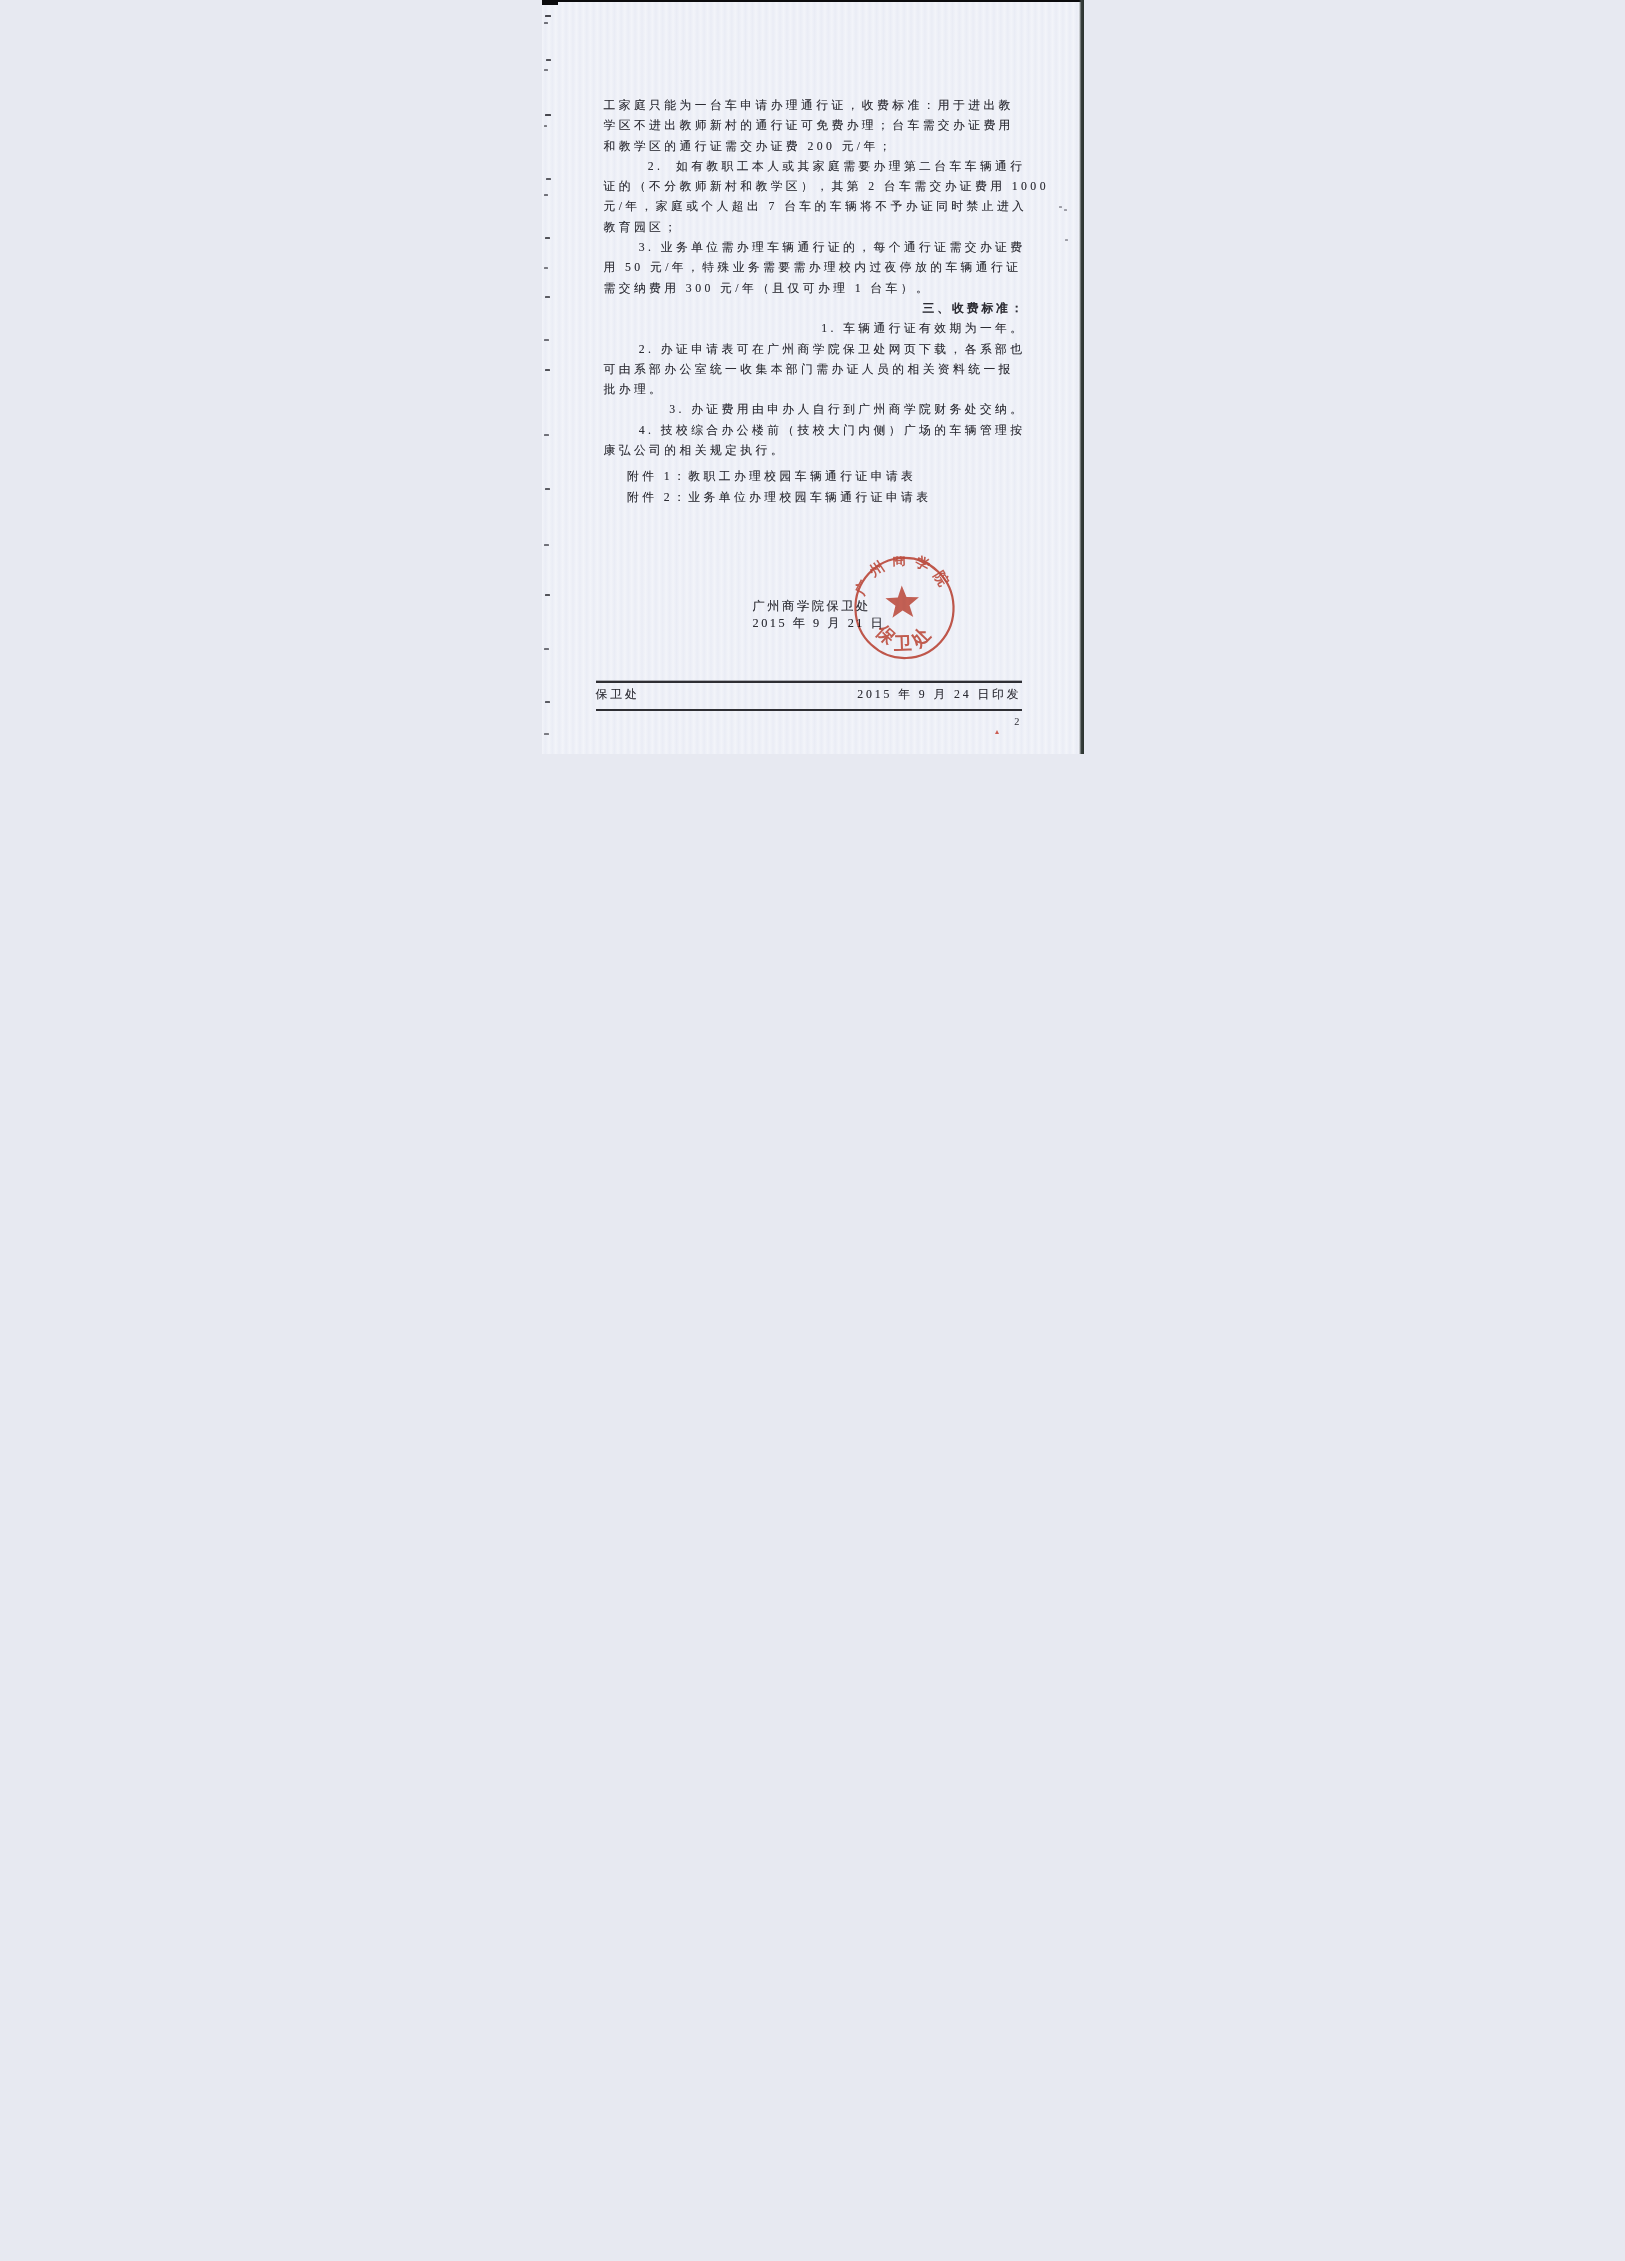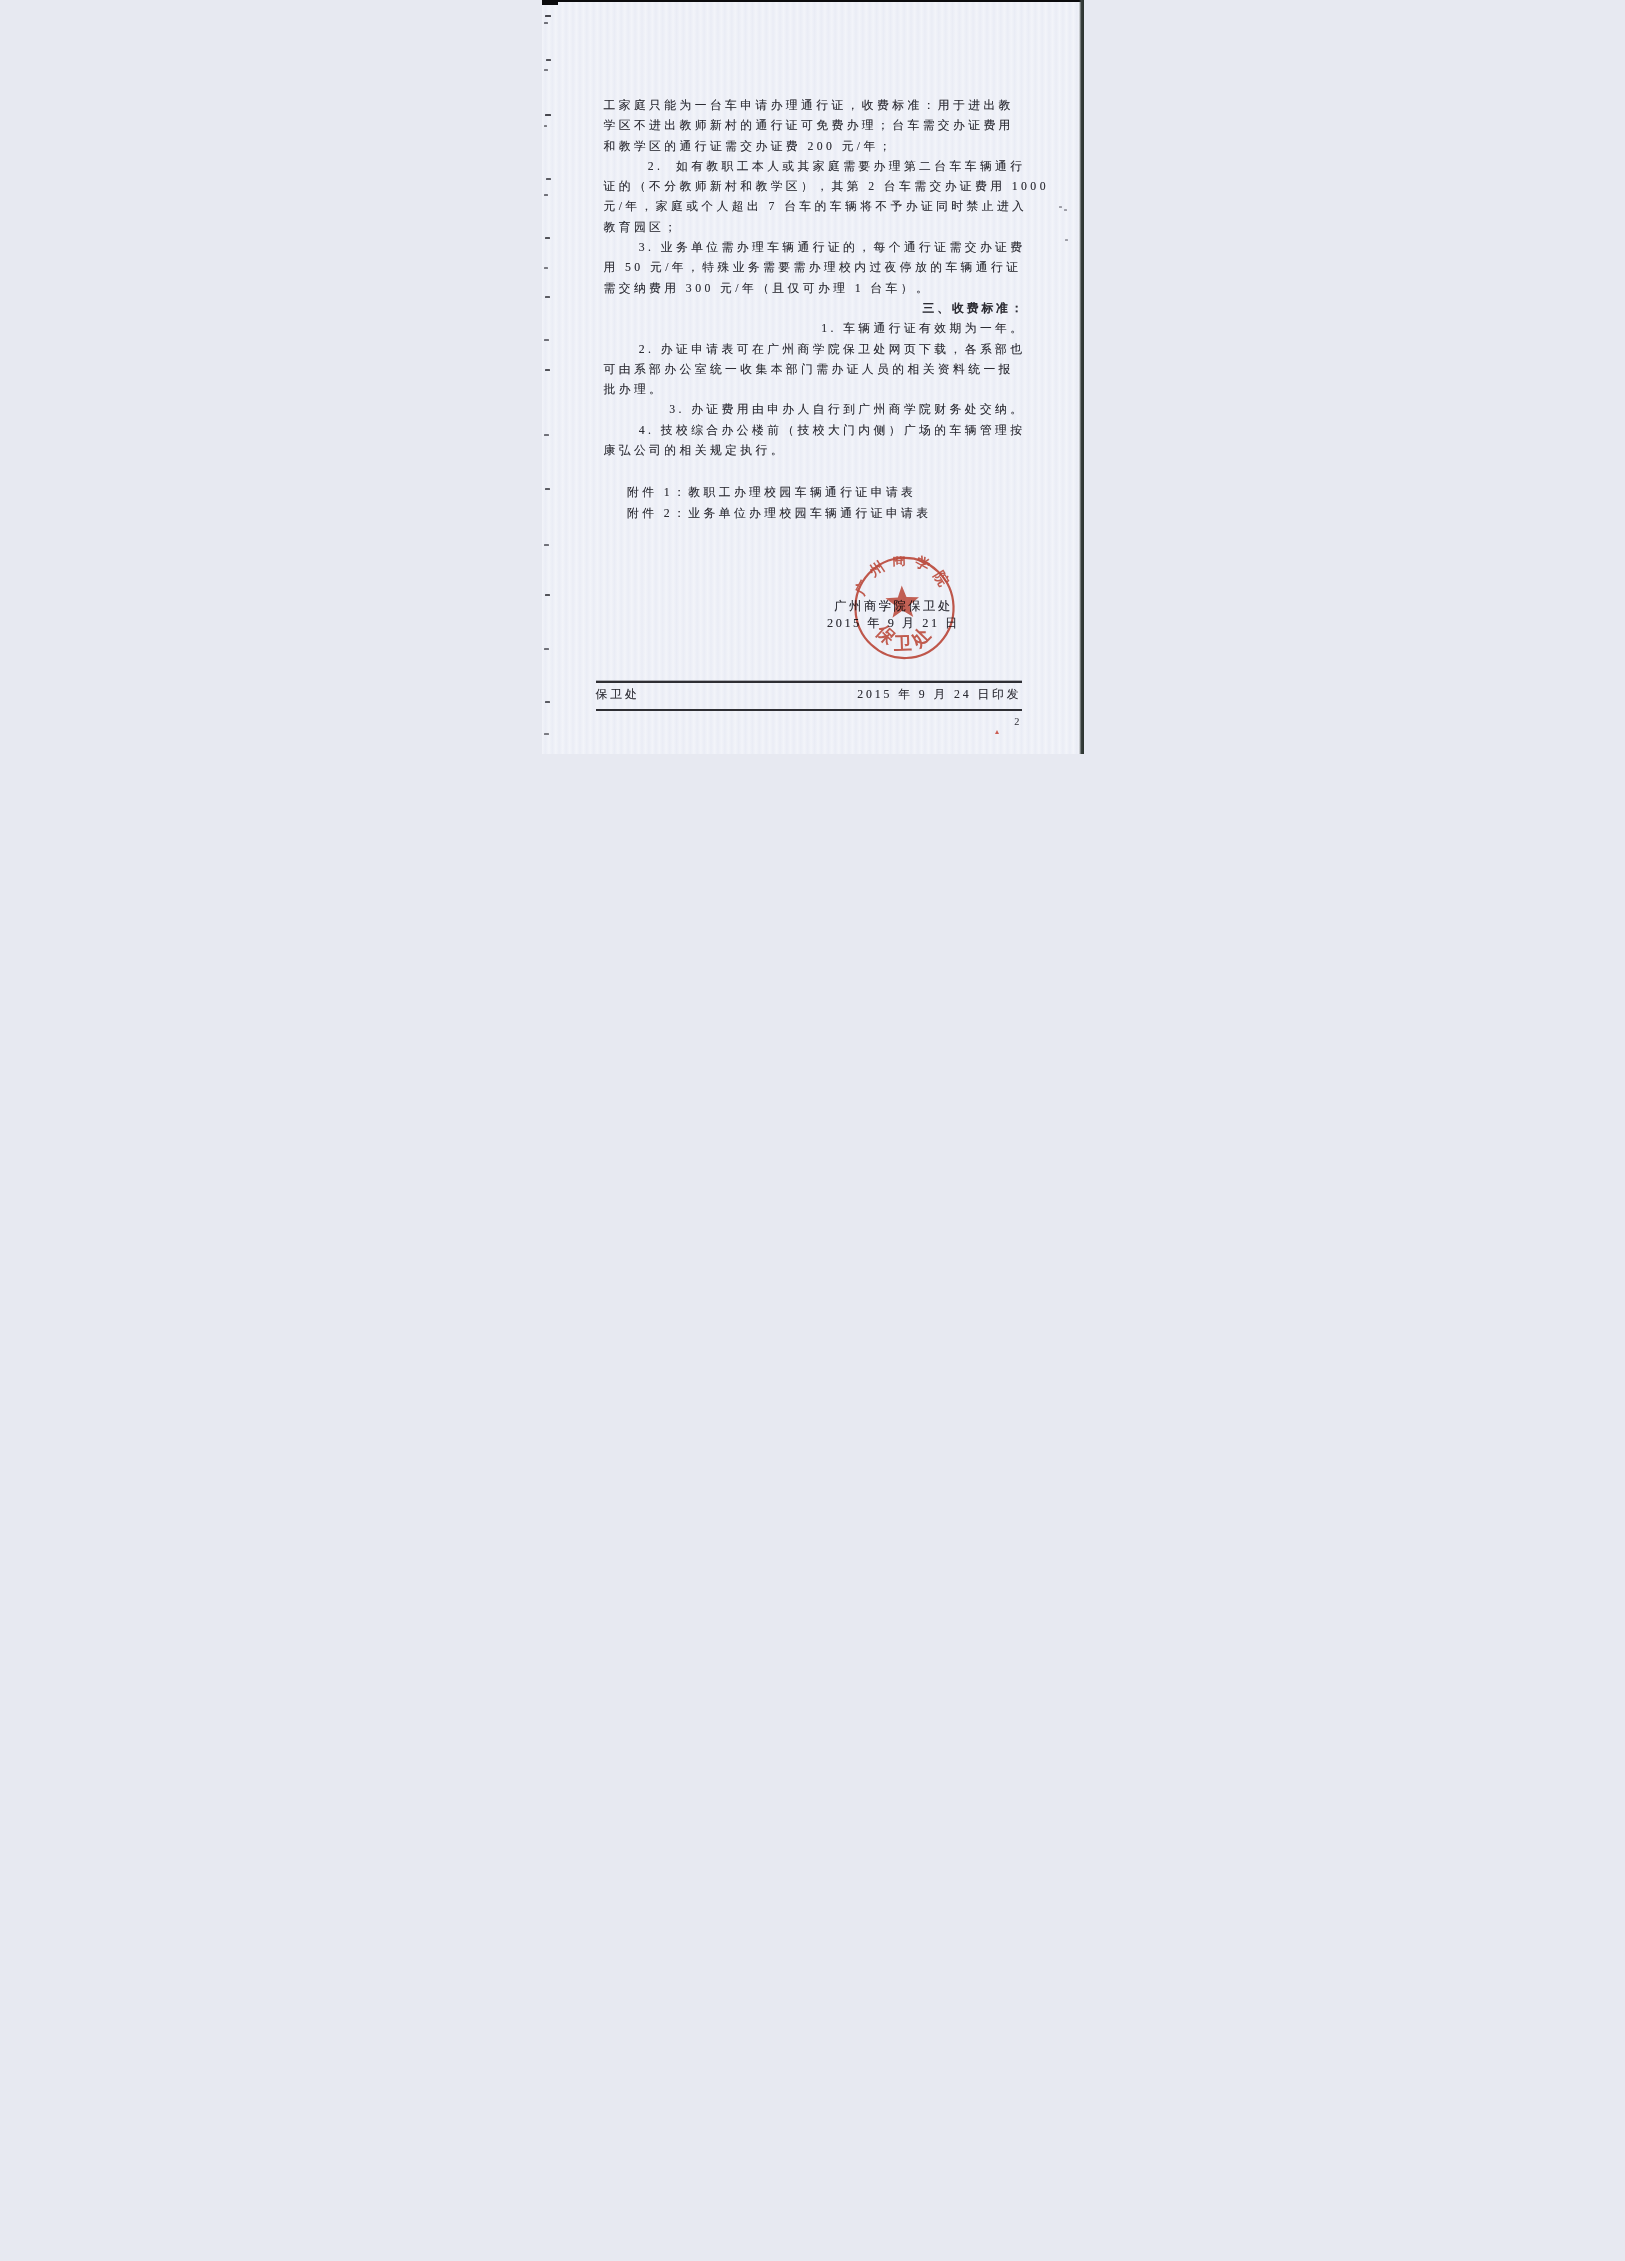--- a/index.html
+++ b/index.html
@@ -26,24 +26,24 @@
     border-bottom:4.4px solid #c23a2b;opacity:.8;}
   
   .content{
     position:absolute;left:62px;top:95px;width:422px;
     font-size:11.8px;line-height:20.3px;letter-spacing:3.4px;
     text-shadow:0 0 0.5px rgba(40,40,55,.35);
   }
   .ln{margin:0;white-space:pre;}
   .ind{text-indent:23.6px;text-align:right;}
   .bold{font-family:"Liberation Sans", sans-serif;font-weight:bold;letter-spacing:2.9px;}
-  .attachments{margin-top:22px;}
+  .attachments{margin-top:6px;}
   .att{text-indent:23.6px;}
   
-  .signature{position:absolute;left:211px;top:598px;width:282px;text-align:center;
+  .signature{position:absolute;left:211px;top:598px;width:282px;text-align:left;
     font-size:12.3px;line-height:16.7px;letter-spacing:2.5px;
     text-shadow:0 0 0.5px rgba(40,40,55,.35);}
   .signature p{margin:0;white-space:pre;}
   
   .stamp{position:absolute;left:311px;top:556px;width:103px;height:104px;
     mix-blend-mode:multiply;opacity:.92;transform:rotate(-2deg);}
   .stamp svg{width:100%;height:100%;}
   .stamp .ring{fill:none;stroke:#c4402e;stroke-width:4.5;stroke-opacity:.93;}
   .stamp .star{fill:#c4402e;fill-opacity:.88;}
   .stamp text{fill:#c4402e;fill-opacity:.9;font-family:"Liberation Serif", serif;}

